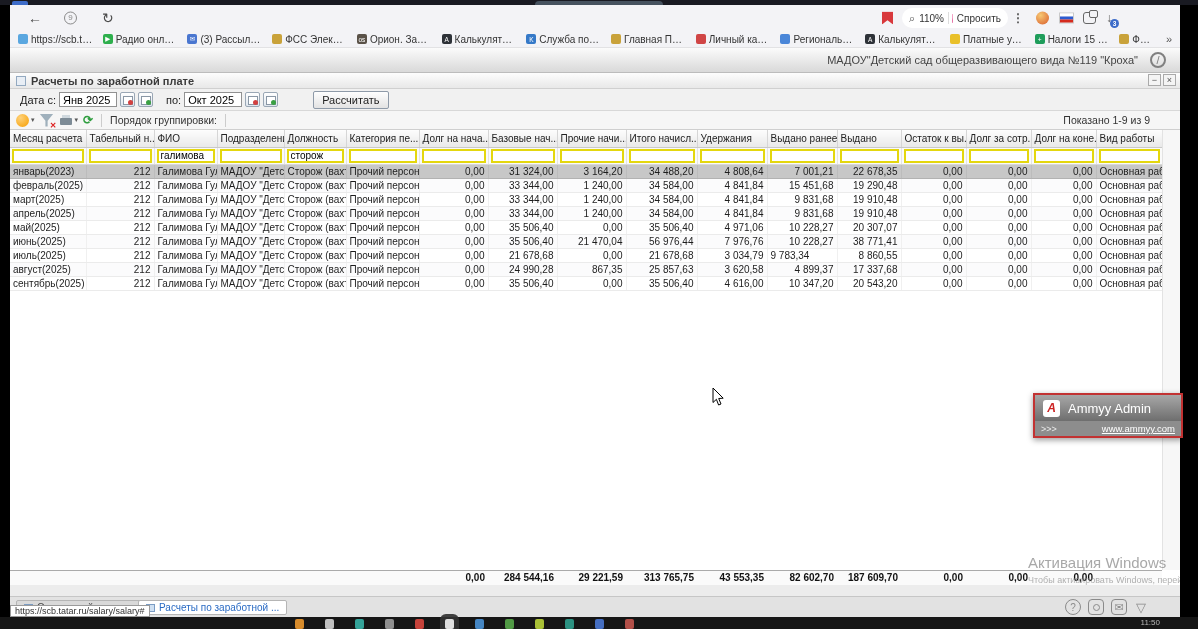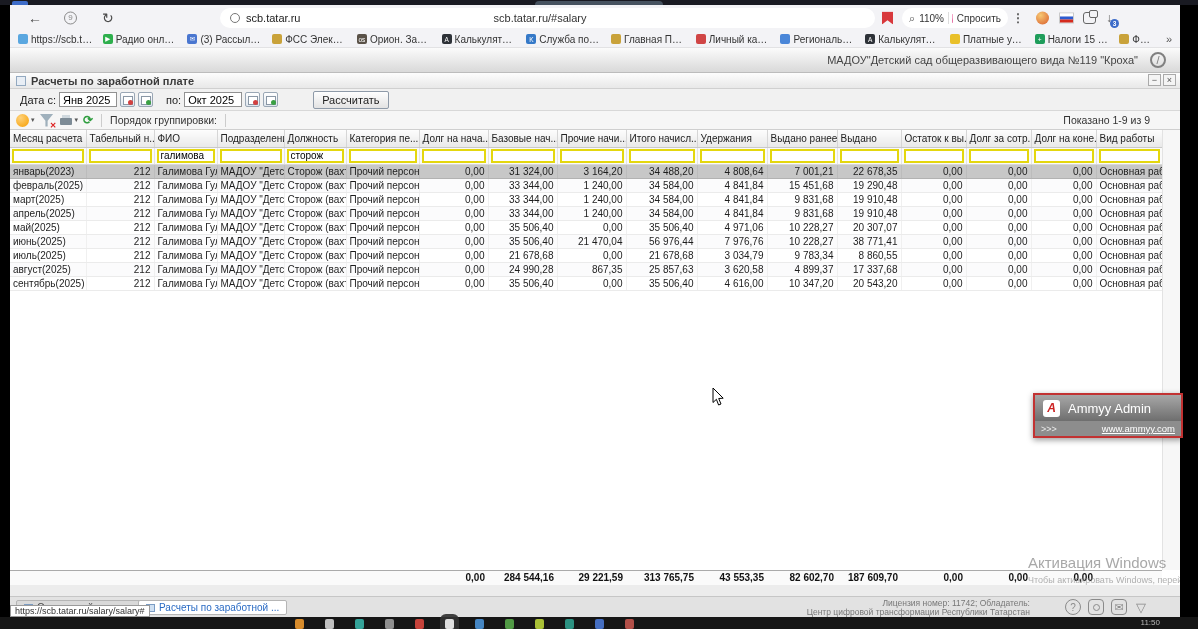--- a/index.html
+++ b/index.html
@@ -135,25 +135,20 @@
     <div class="top-corner"></div>
     <div class="top-tab"></div>
   </div>
 
   <div class="browser">
 
     <div class="b-toolbar">
       <span class="nav-btn back-btn">←</span>
       <span class="ext-circle">9</span>
       <span class="nav-btn reload-btn">↻</span>
-      <div class="omnibox">
-        <span class="site-icon"></span>
-        <span class="domain">scb.tatar.ru</span>
-        <span class="full-url">scb.tatar.ru/#salary</span>
-      </div>
       <span class="flag"></span>
       <div class="zoom-pill">
         <span class="zoom-ic">⌕</span>
         <span>110%</span>
         <span class="pill-div"></span>
         <span class="ask-ic"></span>
         <span>Спросить</span>
       </div>
       <span class="dots">⋮</span>
       <span class="gift"></span>
@@ -487,21 +482,21 @@
             <td style="text-align: right;">212</td>
             <td style="text-align: left;">Галимова Гульс...</td>
             <td style="text-align: left;">МАДОУ "Детски...</td>
             <td style="text-align: left;">Сторож (вахтер)</td>
             <td style="text-align: left;">Прочий персонал</td>
             <td style="text-align: right;">0,00</td>
             <td style="text-align: right;">21 678,68</td>
             <td style="text-align: right;">0,00</td>
             <td style="text-align: right;">21 678,68</td>
             <td style="text-align: right;">3 034,79</td>
-            <td style="text-align: right;">9 783,34</td>
+            <td style="">9 783,34</td>
             <td style="text-align: right;">8 860,55</td>
             <td style="text-align: right;">0,00</td>
             <td style="text-align: right;">0,00</td>
             <td style="text-align: right;">0,00</td>
             <td style="text-align: left;">Основная работа</td>
           </tr>
           <tr>
             <td style="text-align: left;">август(2025)</td>
             <td style="text-align: right;">212</td>
             <td style="text-align: left;">Галимова Гульс...</td>
@@ -591,24 +586,20 @@
 
     <div class="tabs-row">
       <span class="wtab t1">
           <i class="wt-ic"></i>
           <span>Отраслевой отчет о чис...</span>
         </span>
       <span class="wtab t2 active">
           <i class="wt-ic"></i>
           <span>Расчеты по заработной ...</span>
         </span>
-      <span class="license">
-        <span>Лицензия номер: 11742; Обладатель:</span><br>
-        <span>Центр цифровой трансформации Республики Татарстан</span>
-      </span>
       <span class="f-icons">
         <span class="f-ic">?</span>
         <span class="f-ic cam">
             <i></i>
           </span>
         <span class="f-ic mail">✉</span>
         <span class="f-ic chev">▽</span>
       </span>
     </div>
 

